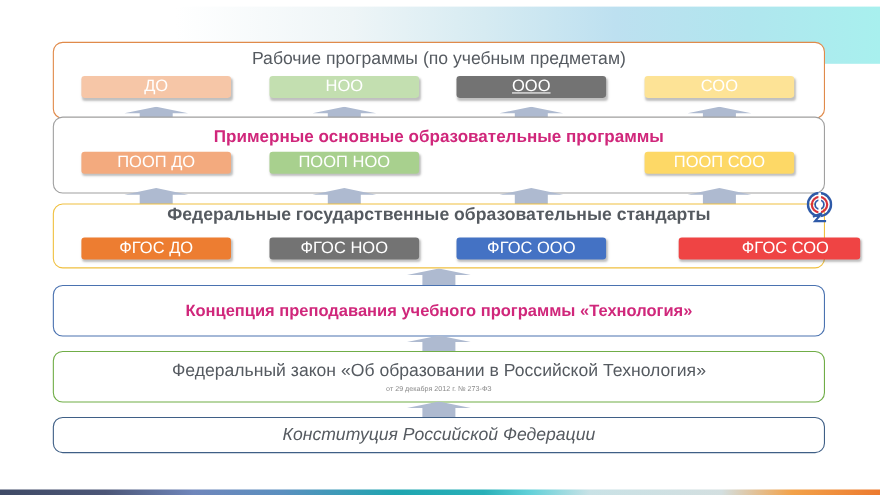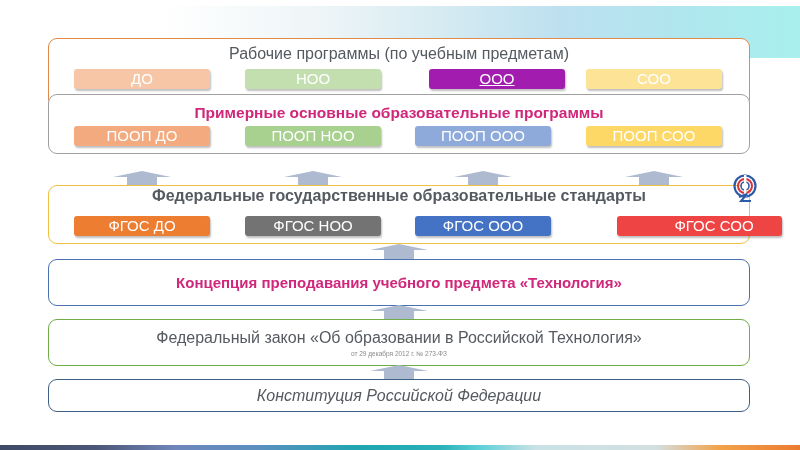--- a/index.html
+++ b/index.html
@@ -44,21 +44,21 @@
 </style>
 </head>
 <body>
 
 <div class="top-band"></div>
 
 <div class="box" style="top:38px;height:70px;border:1.5px solid #e08a4a;">
   <div class="box-title" style="top:6px;">Рабочие программы (по учебным предметам)</div>
   <div class="pill" style="left:25px;top:30px;background:#f6c6a7;">ДО</div>
   <div class="pill" style="left:196px;top:30px;background:#c3dfb0;">НОО</div>
-  <div class="pill" style="left:380px;top:30px;background:#a21caf;text-decoration:underline;">ООО</div>
+  <div class="pill" style="left:366px;top:30px;background:#737373;text-decoration:underline;">ООО</div>
   <div class="pill" style="left:537px;top:30px;background:#fde396;">СОО</div>
 </div>
 
 <div class="arrow" style="left:113px;top:97px;">
     <svg width="58" height="15">
       <polygon points="29,0 58,6 44,6 44,15 14,15 14,6 0,6" fill="#aebad0"></polygon>
     </svg>
   </div>
 <div class="arrow" style="left:284px;top:97px;">
     <svg width="58" height="15">
@@ -69,25 +69,24 @@
     <svg width="58" height="15">
       <polygon points="29,0 58,6 44,6 44,15 14,15 14,6 0,6" fill="#aebad0"></polygon>
     </svg>
   </div>
 <div class="arrow" style="left:625px;top:97px;">
     <svg width="58" height="15">
       <polygon points="29,0 58,6 44,6 44,15 14,15 14,6 0,6" fill="#aebad0"></polygon>
     </svg>
   </div>
 
-<div class="box" style="top:94px;height:60px;border:1.2px solid #a0a0a0;">
+<div class="box" style="top:106px;height:70px;border:1.2px solid #a0a0a0;">
   <div class="box-title accent" style="top:9px;">Примерные основные образовательные программы</div>
   <div class="pill" style="left:25px;top:31px;background:#f3aa7e;">ПООП ДО</div>
   <div class="pill" style="left:196px;top:31px;background:#a8d08e;">ПООП НОО</div>
-  <div class="pill" style="left:366px;top:31px;background:#8eaadb;">ПООП ООО</div>
   <div class="pill" style="left:537px;top:31px;background:#fdd866;">ПООП СОО</div>
 </div>
 
 <div class="arrow" style="left:113px;top:171px;">
     <svg width="58" height="15">
       <polygon points="29,0 58,6 44,6 44,15 14,15 14,6 0,6" fill="#aebad0"></polygon>
     </svg>
   </div>
 <div class="arrow" style="left:284px;top:171px;">
     <svg width="58" height="15">
@@ -123,21 +122,21 @@
   </svg>
 </div>
 
 <div class="arrow" style="left:370px;top:244px;">
     <svg width="58" height="15">
       <polygon points="29,0 58,6 44,6 44,15 14,15 14,6 0,6" fill="#aebad0"></polygon>
     </svg>
   </div>
 
 <div class="box" style="top:259px;height:47px;border:1.5px solid #4a72b0;">
-  <div class="box-title accent" style="top:14px;font-size:15px;">Концепция преподавания учебного предмета «Технология»</div>
+  <div class="box-title accent" style="top:14px;font-size:15px;">Концепция преподавания учебного программы «Технология»</div>
 </div>
 
 <div class="arrow" style="left:370px;top:305px;">
     <svg width="58" height="15">
       <polygon points="29,0 58,6 44,6 44,15 14,15 14,6 0,6" fill="#aebad0"></polygon>
     </svg>
   </div>
 
 <div class="box" style="top:319px;height:47px;border:1.5px solid #70ad47;">
   <div class="box-title" style="top:9px;">Федеральный закон «Об образовании в Российской Технология»</div>

